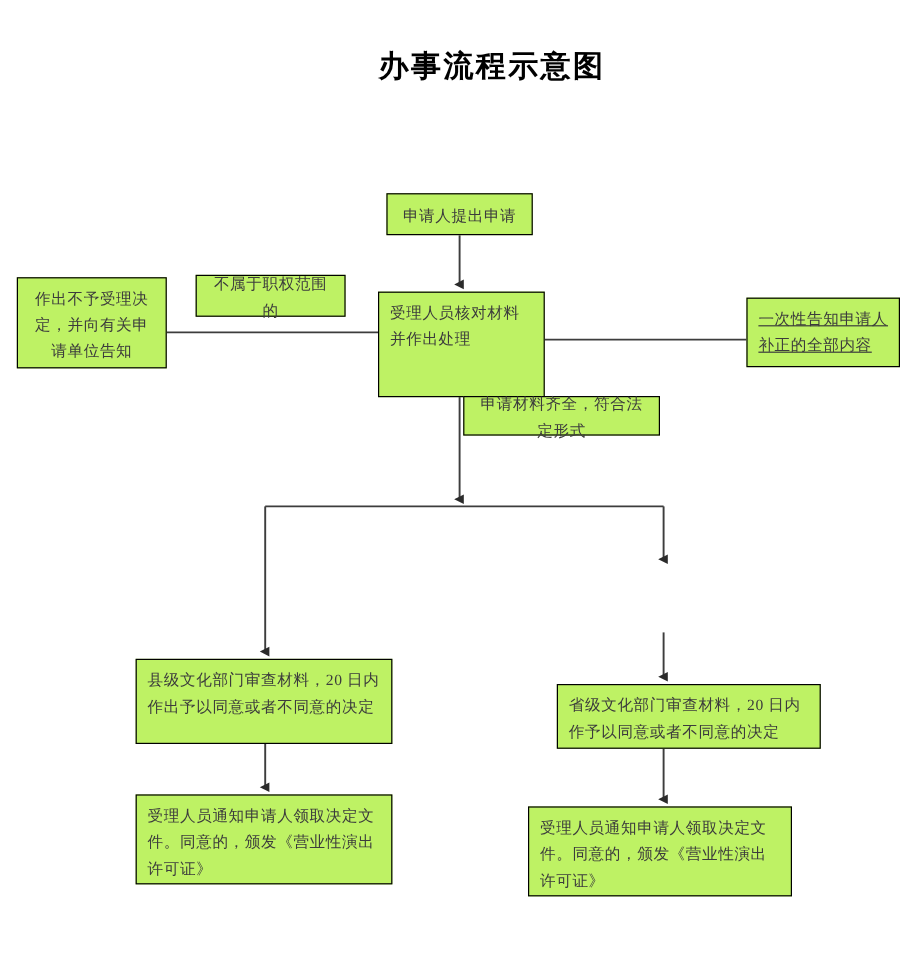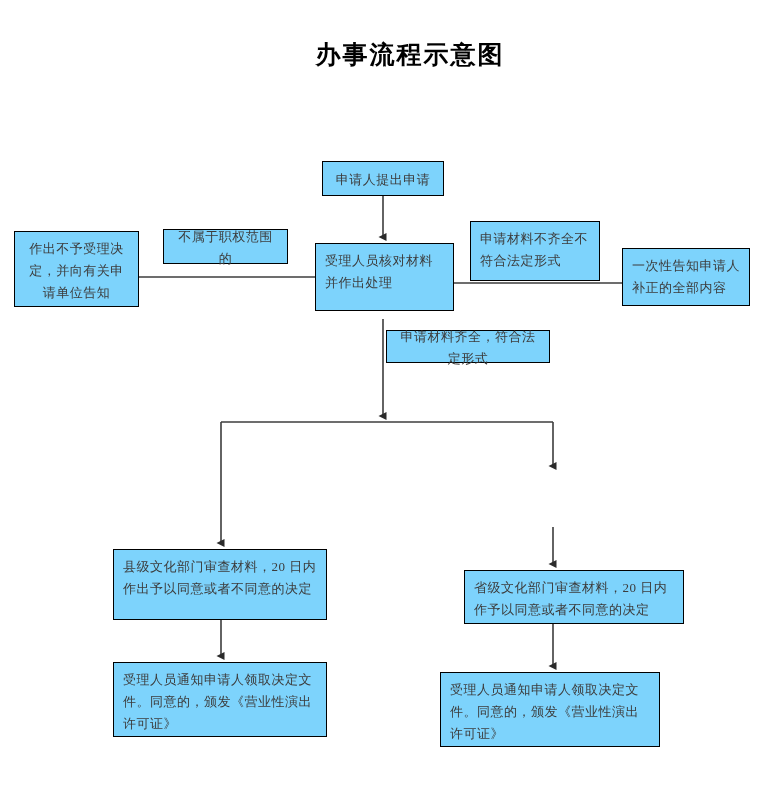--- a/index.html
+++ b/index.html
@@ -37,21 +37,21 @@
     position: absolute;
     top: 0;
     left: 0;
     width: 764px;
     height: 800px;
   }
   .node-box {
     position: absolute;
     box-sizing: border-box;
     border: 1px solid #000000;
-    background: #7dd3fc;
+    background: #bef264;
     color: #3c3c3c;
     font-size: 13px;
     line-height: 22px;
     padding: 6px 9px 4px 9px;
     letter-spacing: 0.5px;
     font-family: "Liberation Serif", "DejaVu Serif", serif;
   }
   .node-box.vcenter {
     display: flex;
     align-items: center;
@@ -103,29 +103,26 @@
   </div>
 
   <div class="node-box" style="left:14px; top:231px; width:125px; height:76px;text-align:center;">
     <span>作出不予受理决定，并向有关申请单位告知</span>
   </div>
 
   <div class="node-box vcenter" style="left:163px; top:229px; width:125px; height:35px; text-align:center;">
     <span>不属于职权范围的</span>
   </div>
 
-  <div class="node-box" style="left:315px; top:243px; width:139px; height:68px;">
+  <div class="node-box" style="left:315px; top:243px; width:139px; height:88px;">
     <span>受理人员核对材料并作出处理</span>
   </div>
 
-  <div class="node-box" style="left:470px; top:221px; width:130px; height:60px;">
-    <span>申请材料不齐全不符合法定形式</span>
-  </div>
 
-  <div class="node-box" style="left:622px; top:248px; width:128px; height:58px;">
+  <div class="node-box" style="left:622px; top:248px; width:128px; height:58px;text-decoration:underline;">
     <span>一次性告知申请人补正的全部内容</span>
   </div>
 
   <div class="node-box vcenter" style="left:386px; top:330px; width:164px; height:33px; text-align:center;">
     <span>申请材料齐全，符合法定形式</span>
   </div>
 
 
   <div class="node-box" style="left:113px; top:549px; width:214px; height:71px;">
     <span>县级文化部门审查材料，20 日内作出予以同意或者不同意的决定</span>

